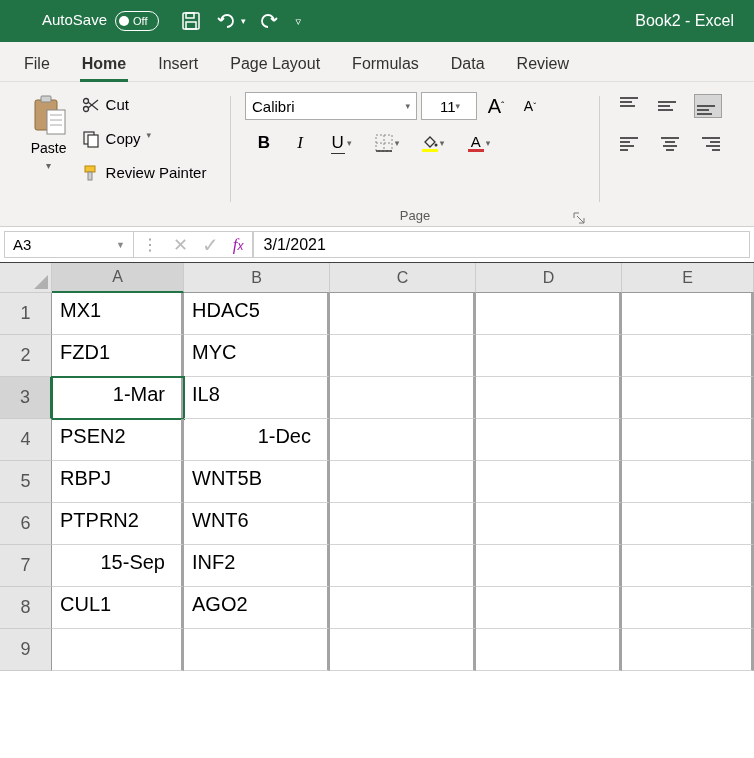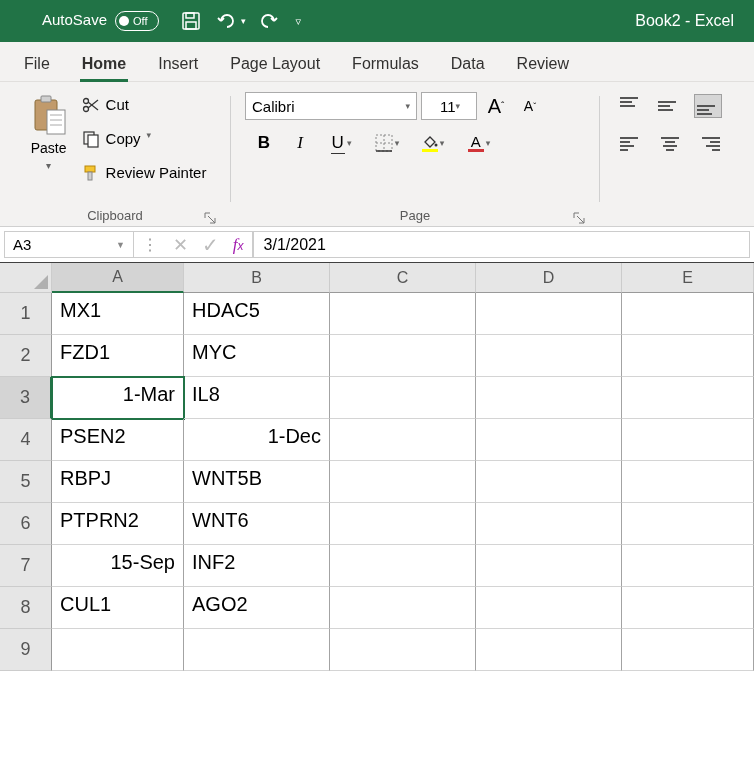--- a/index.html
+++ b/index.html
@@ -68,21 +68,21 @@
   
   .grid { display:flex; flex-direction:column; }
   .hdr-row { display:flex; height: 30px; background:#e6e6e6; }
   .corner { width: 52px; border-right:1px solid #ccc; border-bottom:1px solid #ccc; background:#e6e6e6; position:relative;}
   .corner::after { content:""; position:absolute; right:3px; bottom:3px; width:0; height:0; border-left:14px solid transparent; border-bottom:14px solid #b0b0b0;}
   .colh { border-right:1px solid #ccc; border-bottom:1px solid #999; display:flex; align-items:center; justify-content:center; font-size:16px; color:#555; background:#e6e6e6;}
   .colh.sel { background:#d4d4d4; border-bottom:2px solid #217346;}
   .row { display:flex; height: 42px; }
   .rowh { width:52px; border-right:1px solid #999; border-bottom:1px solid #ccc; display:flex; align-items:center; justify-content:center; font-size:18px; color:#555; background:#e6e6e6;}
   .rowh.sel { background:#d4d4d4; border-right:2px solid #217346;}
-  .cell { border-right:1px solid #a3a3a3; border-bottom:1px solid #d4d4d4; font-size:20px; padding: 6px 8px 0 8px; overflow:hidden; white-space:nowrap; }
+  .cell { border-right:3px solid #a3a3a3; border-bottom:1px solid #d4d4d4; font-size:20px; padding: 6px 16px 0 8px; overflow:hidden; white-space:nowrap; }
   .cell.ralign { text-align:right; }
   .cell.active { outline: 2px solid #217346; outline-offset: -1px; }
 
   .cA { width: 132px; }
   .cB { width: 146px; }
   .cC { width: 146px; }
   .cD { width: 146px; }
   .cE { width: 132px; }
 </style>
 </head>
@@ -168,26 +168,20 @@
         </div>
         <div class="clip-row">
           <svg width="18" height="18" viewBox="0 0 18 18">
             <rect x="3" y="2" width="10" height="6" fill="#f4c430" stroke="#b8860b"></rect>
             <rect x="6" y="8" width="4" height="8" fill="#d0d0d0" stroke="#888"></rect>
           </svg>
           <span>Review Painter</span>
         </div>
       </div>
     </div>
-    <div class="group-label-row">
-      <span>Clipboard</span>
-      <svg class="group-launcher" viewBox="0 0 12 12">
-        <path d="M1 1 L1 6 M1 1 L6 1 M4 4 L11 11 M11 11 L11 6 M11 11 L6 11" stroke="#777" stroke-width="1" fill="none"></path>
-      </svg>
-    </div>
   </div>
 
   <div class="vsep"></div>
 
   <div class="group" style="width:348px;">
     <div class="group-body">
       <div class="font-box">
         <div class="font-row1">
           <div class="font-name">
             <span>Calibri</span>

